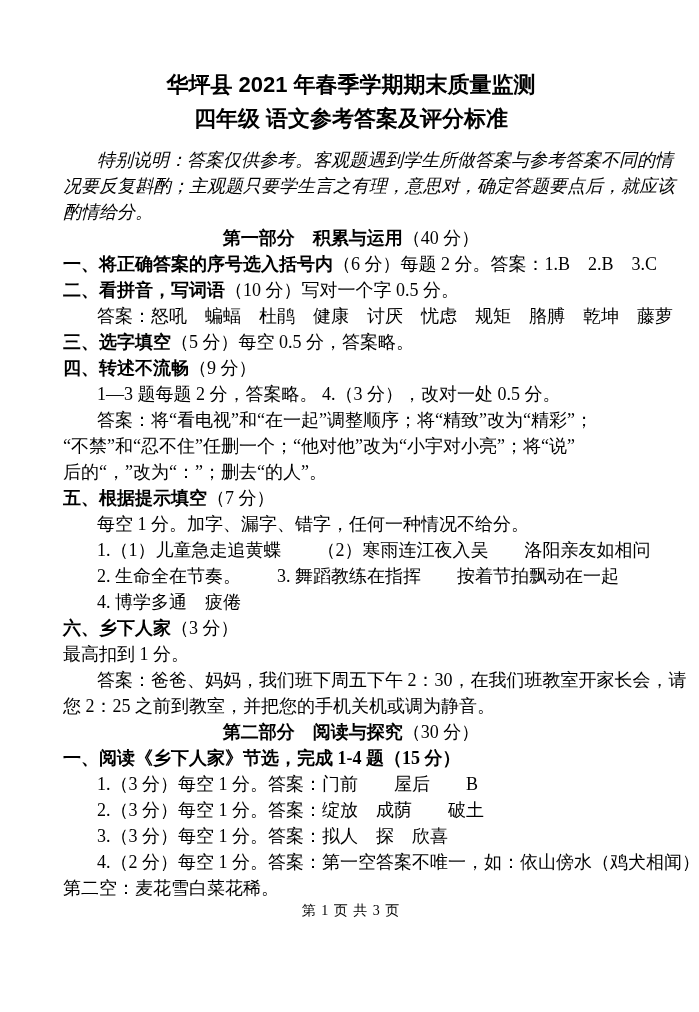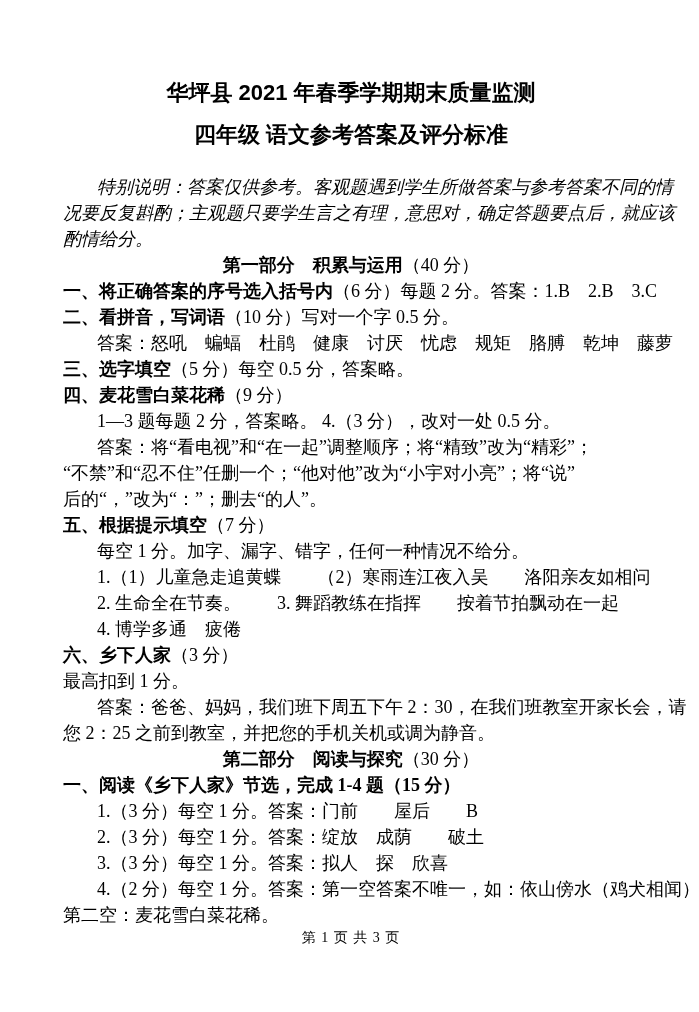--- a/index.html
+++ b/index.html
@@ -13,24 +13,24 @@
     font-family: "Liberation Serif", "DejaVu Serif", serif;
     color: #000000;
     overflow: hidden;
   }
   .title {
     text-align: center;
     font-family: "Liberation Sans", "DejaVu Sans", sans-serif;
     font-weight: 700;
     font-size: 22px;
     line-height: 34px;
-    margin: 8px;
+    margin: 0;
     white-space: nowrap;
   }
-  .body-block { margin-top: 22px; }
+  .body-block { margin-top: 11px; }
   .line {
     font-size: 18px;
     line-height: 26px;
     height: 26px;
     white-space: nowrap;
   }
   .note .line { font-style: italic; }
   .indent { text-indent: 34px; }
   .center { text-align: center; }
   .hei {
@@ -59,21 +59,21 @@
       <div class="line">况要反复斟酌；主观题只要学生言之有理，意思对，确定答题要点后，就应该</div>
       <div class="line">酌情给分。</div>
     </div>
 
     <div class="line center"><span class="hei">第一部分　积累与运用</span><span>（40 分）</span></div>
 
     <div class="line"><span class="hei">一、将正确答案的序号选入括号内</span><span>（6 分）每题 2 分。答案：1.B　2.B　3.C</span></div>
     <div class="line"><span class="hei">二、看拼音，写词语</span><span>（10 分）写对一个字 0.5 分。</span></div>
     <div class="line indent"><span>答案：怒吼　蝙蝠　杜鹃　健康　讨厌　忧虑　规矩　胳膊　乾坤　藤萝</span></div>
     <div class="line"><span class="hei">三、选字填空</span><span>（5 分）每空 0.5 分，答案略。</span></div>
-    <div class="line"><span class="hei">四、麦花雪白菜花稀</span><span>（9 分）</span></div>
+    <div class="line"><span class="hei">四、转述不流畅</span><span>（9 分）</span></div>
     <div class="line indent"><span>1—3 题每题 2 分，答案略。 4.（3 分），改对一处 0.5 分。</span></div>
     <div class="line indent"><span>答案：将“看电视”和“在一起”调整顺序；将“精致”改为“精彩”；</span></div>
     <div class="line"><span>“不禁”和“忍不住”任删一个；“他对他”改为“小宇对小亮”；将“说”</span></div>
     <div class="line"><span>后的“，”改为“：”；删去“的人”。</span></div>
     <div class="line"><span class="hei">五、根据提示填空</span><span>（7 分）</span></div>
     <div class="line indent"><span>每空 1 分。加字、漏字、错字，任何一种情况不给分。</span></div>
     <div class="line indent"><span>1.（1）儿童急走追黄蝶　　（2）寒雨连江夜入吴　　洛阳亲友如相问</span></div>
     <div class="line indent"><span>2. 生命全在节奏。　　3. 舞蹈教练在指挥　　按着节拍飘动在一起</span></div>
     <div class="line indent"><span>4. 博学多通　疲倦</span></div>
     <div class="line"><span class="hei">六、乡下人家</span><span>（3 分）</span></div>

